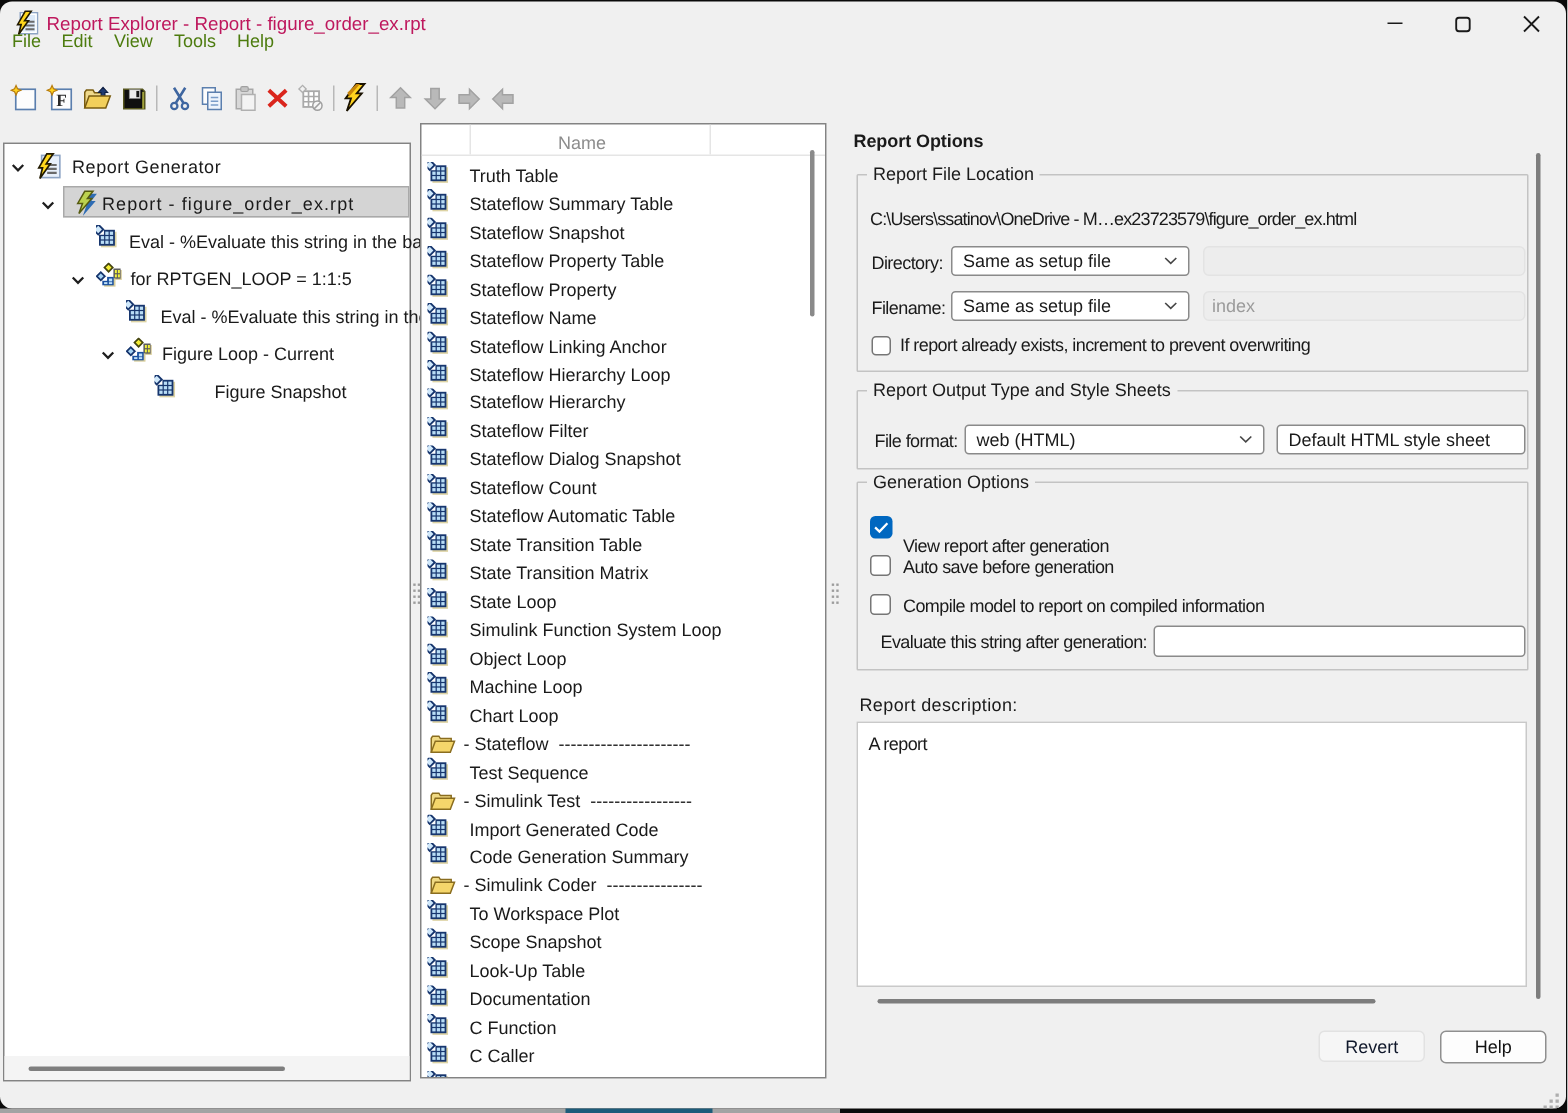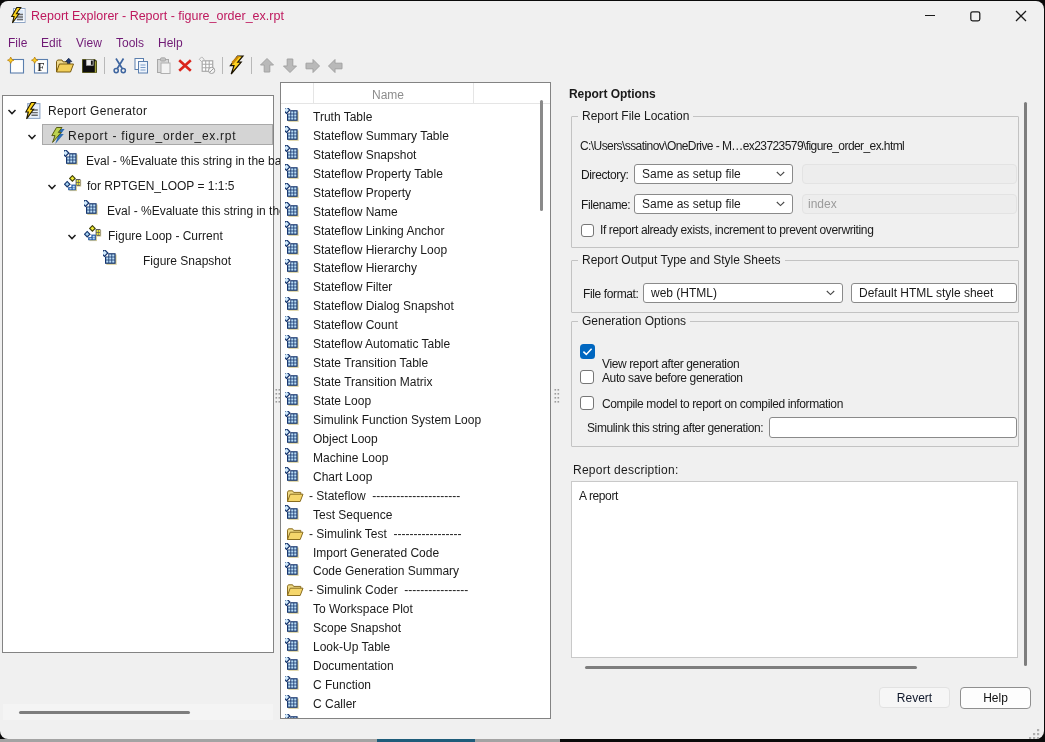--- a/index.html
+++ b/index.html
@@ -3,24 +3,24 @@
 <style>
   html,body{margin:0;padding:0;}
   #canvas{position:relative;width:1045px;height:742px;background:#0a0a0a;overflow:hidden;
     font-family:"Liberation Sans",sans-serif;font-size:12px;color:#1a1a1a;}
   #win{position:absolute;left:0;top:1px;width:1044px;height:738px;background:#f0f0f0;
     border-radius:8px 8px 8px 8px;overflow:hidden;}
   .abs{position:absolute;}
   
   #title{position:absolute;left:31px;top:8px;font-size:12.5px;color:#be185d;}
   
-  .menu{position:absolute;top:35px;font-size:12px;color:#701a75;}
+  .menu{position:absolute;top:19px;font-size:12px;color:#4d7c0f;}
   
   .panel{position:absolute;background:#fff;border:1px solid #838383;box-sizing:border-box;padding-left:20px;}
-  #treepanel{left:2px;top:94px;width:272px;height:558px;}
+  #treepanel{left:2px;top:94px;width:272px;height:626px;}
   #listpanel{left:280px;top:80.5px;width:271px;height:637.5px;overflow:hidden;}
   .ticon{position:absolute;width:20px;height:20px;}
   .ttext{position:absolute;white-space:nowrap;font-size:12px;color:#1a1a1a;}
   .chev{position:absolute;width:10px;height:10px;}
   
   #listrows{position:absolute;left:0px;top:25px;width:309px;}
   .lrow{height:18.95px;display:flex;align-items:center;white-space:nowrap;overflow:hidden;}
   .lrow svg{margin-left:4px;flex:0 0 auto;}
   .lrow span{margin-left:8px;font-size:12px;}
   .lrow span.fsep{margin-left:4px;}
@@ -526,21 +526,21 @@
   <div class="cbblue" style="left:580px;top:343px">
     <svg width="15" height="15" viewBox="0 0 15 15">
           <path d="M3.4 7.6 L6.3 10.4 L11.6 4.8" fill="none" stroke="#fff" stroke-width="1.5"></path>
         </svg>
   </div>
   <div class="lbl" style="left:602px;top:356px">View report after generation</div>
   <div class="cb" style="left:580px;top:369px;width:14px;height:14px"></div>
   <div class="lbl" style="left:602px;top:370px">Auto save before generation</div>
   <div class="cb" style="left:580px;top:395px;width:14px;height:14px"></div>
   <div class="lbl" style="left:602px;top:396px">Compile model to report on compiled information</div>
-  <div class="lbl" style="left:587px;top:420px">Simulink this string after generation:</div>
+  <div class="lbl" style="left:587px;top:420px">Evaluate this string after generation:</div>
   <div class="abs" style="left:769px;top:416px;width:248px;height:21px;background:#fff;border:1px solid #8a8a8a;border-radius:3px;box-sizing:border-box"></div>
 
   <div class="lbl" style="left:573px;top:462px;letter-spacing:0.25px">Report description:</div>
   <div class="abs" style="left:571px;top:480px;width:447px;height:177px;background:#fff;border:1px solid #c9c9c9;box-sizing:border-box"></div>
   <div class="lbl" style="left:579px;top:488px">A report</div>
   <div class="sbar" style="left:585px;top:665px;width:332px;height:3px;background:#7d7d7d"></div>
 
   <div class="btn" style="left:879px;top:686px;width:71px;height:21px;background:#f6f6f6;border:1px solid #e2e2e2;color:#0f172a">Revert</div>
   <div class="btn" style="left:960px;top:686px;width:71px;height:22px;background:#fdfdfd;border:1px solid #8f8f8f;color:#111">Help</div>
 

